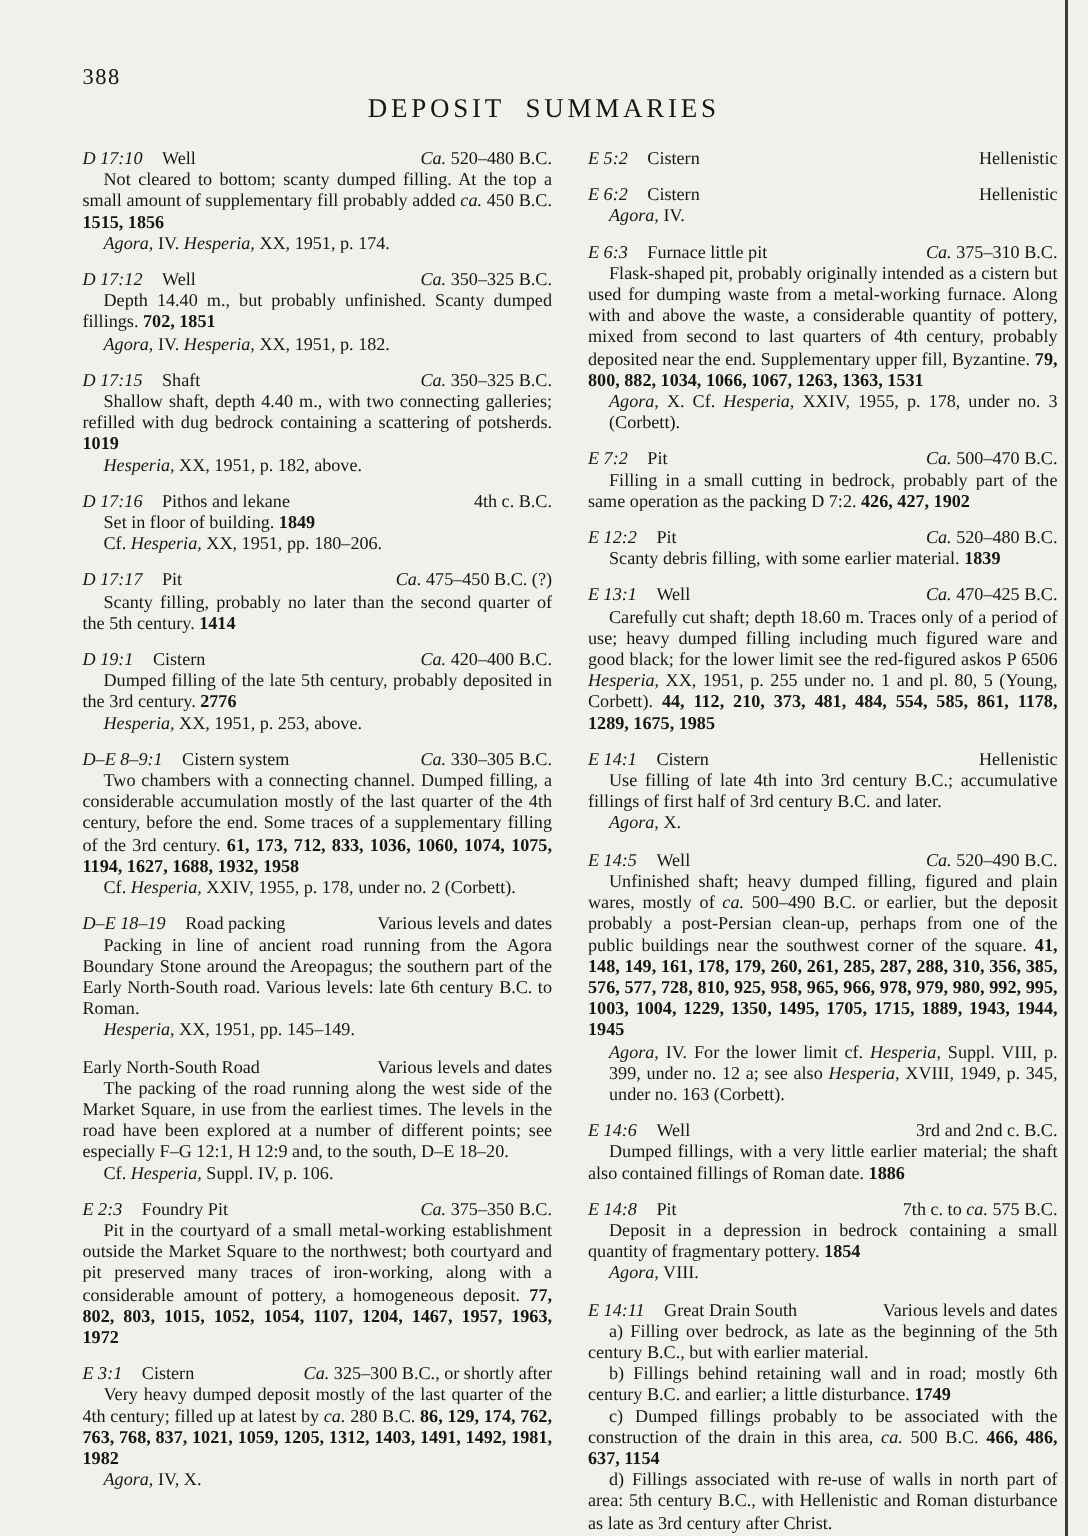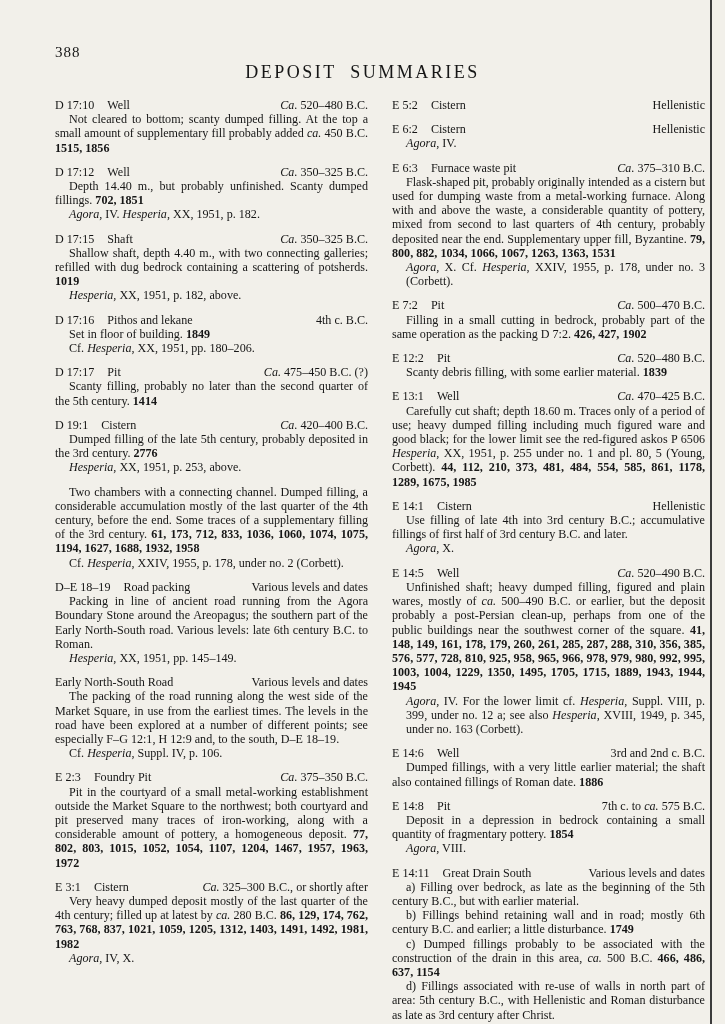--- a/index.html
+++ b/index.html
@@ -28,21 +28,21 @@
     padding-left:55px; padding-right:34px;
     margin-top:14px;
   }
   .col { width:313px; flex:0 0 313px; }
   .entry { margin-bottom:10px; }
   .h {
     display:flex; justify-content:space-between;
     font-size:12.1px; line-height:14.2px;
   }
   .hl { white-space:nowrap; }
-  .eid { margin-right:13px; }
+  .eid { margin-right:13px;font-style:italic; }
   .eid:empty { margin-right:0; }
   .date { white-space:nowrap; text-align:center; }
   p {
     margin:0; font-size:12.1px; line-height:14.2px;
     text-align:justify;
   }
   .p-body { text-indent:14px; }
   .p-ref  { padding-left:14px; }
   .s-i { font-style:italic; }
   .s-b { font-weight:bold; }
@@ -60,20 +60,21 @@
   </div>
 
   <div class="cols">
     <div class="col">
         <section class="entry">
           <div class="h">
             <span class="hl"><span class="eid">D 17:10</span><span class="elbl">Well</span></span>
             <span class="date"><span class="s-i">Ca.</span><span class="s-n"> 520–480 B.C.</span></span>
           </div>
           <p class="p-body"><span class="s-n">Not cleared to bottom; scanty dumped filling. At the top a small amount of supplementary fill probably added </span><span class="s-i">ca.</span><span class="s-n"> 450 B.C. </span><span class="s-b">1515, 1856</span></p>
+          <p class="p-ref"><span class="s-i">Agora</span><span class="s-n">, IV. </span><span class="s-i">Hesperia</span><span class="s-n">, XX, 1951, p. 174.</span></p>
         </section>
         <section class="entry">
           <div class="h">
             <span class="hl"><span class="eid">D 17:12</span><span class="elbl">Well</span></span>
             <span class="date"><span class="s-i">Ca.</span><span class="s-n"> 350–325 B.C.</span></span>
           </div>
           <p class="p-body"><span class="s-n">Depth 14.40 m., but probably unfinished. Scanty dumped fillings. </span><span class="s-b">702, 1851</span></p>
           <p class="p-ref"><span class="s-i">Agora</span><span class="s-n">, IV. </span><span class="s-i">Hesperia</span><span class="s-n">, XX, 1951, p. 182.</span></p>
         </section>
         <section class="entry">
@@ -101,37 +102,41 @@
         </section>
         <section class="entry">
           <div class="h">
             <span class="hl"><span class="eid">D 19:1</span><span class="elbl">Cistern</span></span>
             <span class="date"><span class="s-i">Ca.</span><span class="s-n"> 420–400 B.C.</span></span>
           </div>
           <p class="p-body"><span class="s-n">Dumped filling of the late 5th century, probably deposited in the 3rd century. </span><span class="s-b">2776</span></p>
           <p class="p-ref"><span class="s-i">Hesperia</span><span class="s-n">, XX, 1951, p. 253, above.</span></p>
         </section>
         <section class="entry">
+          <div class="h">
+            <span class="hl"><span class="eid">D–E 8–9:1</span><span class="elbl">Cistern system</span></span>
+            <span class="date"><span class="s-i">Ca.</span><span class="s-n"> 330–305 B.C.</span></span>
+          </div>
           <p class="p-body"><span class="s-n">Two chambers with a connecting channel. Dumped filling, a considerable accumulation mostly of the last quarter of the 4th century, before the end. Some traces of a supplementary filling of the 3rd century. </span><span class="s-b">61, 173, 712, 833, 1036, 1060, 1074, 1075, 1194, 1627, 1688, 1932, 1958</span></p>
           <p class="p-ref"><span class="s-n">Cf. </span><span class="s-i">Hesperia</span><span class="s-n">, XXIV, 1955, p. 178, under no. 2 (Corbett).</span></p>
         </section>
         <section class="entry">
           <div class="h">
             <span class="hl"><span class="eid">D–E 18–19</span><span class="elbl">Road packing</span></span>
             <span class="date"><span class="s-n">Various levels and dates</span></span>
           </div>
           <p class="p-body"><span class="s-n">Packing in line of ancient road running from the Agora Boundary Stone around the Areopagus; the southern part of the Early North-South road. Various levels: late 6th century B.C. to Roman.</span></p>
           <p class="p-ref"><span class="s-i">Hesperia</span><span class="s-n">, XX, 1951, pp. 145–149.</span></p>
         </section>
         <section class="entry">
           <div class="h">
             <span class="hl"><span class="eid"></span><span class="elbl">Early North-South Road</span></span>
             <span class="date"><span class="s-n">Various levels and dates</span></span>
           </div>
-          <p class="p-body"><span class="s-n">The packing of the road running along the west side of the Market Square, in use from the earliest times. The levels in the road have been explored at a number of different points; see especially F–G 12:1, H 12:9 and, to the south, D–E 18–19.</span></p>
+          <p class="p-body"><span class="s-n">The packing of the road running along the west side of the Market Square, in use from the earliest times. The levels in the road have been explored at a number of different points; see especially F–G 12:1, H 12:9 and, to the south, D–E 18–20.</span></p>
           <p class="p-ref"><span class="s-n">Cf. </span><span class="s-i">Hesperia</span><span class="s-n">, Suppl. IV, p. 106.</span></p>
         </section>
         <section class="entry">
           <div class="h">
             <span class="hl"><span class="eid">E 2:3</span><span class="elbl">Foundry Pit</span></span>
             <span class="date"><span class="s-i">Ca.</span><span class="s-n"> 375–350 B.C.</span></span>
           </div>
           <p class="p-body"><span class="s-n">Pit in the courtyard of a small metal-working establishment outside the Market Square to the northwest; both courtyard and pit preserved many traces of iron-working, along with a considerable amount of pottery, a homogeneous deposit. </span><span class="s-b">77, 802, 803, 1015, 1052, 1054, 1107, 1204, 1467, 1957, 1963, 1972</span></p>
         </section>
         <section class="entry">
@@ -152,21 +157,21 @@
         </section>
         <section class="entry">
           <div class="h">
             <span class="hl"><span class="eid">E 6:2</span><span class="elbl">Cistern</span></span>
             <span class="date"><span class="s-n">Hellenistic</span></span>
           </div>
           <p class="p-ref"><span class="s-i">Agora</span><span class="s-n">, IV.</span></p>
         </section>
         <section class="entry">
           <div class="h">
-            <span class="hl"><span class="eid">E 6:3</span><span class="elbl">Furnace waste pit</span></span>
+            <span class="hl"><span class="eid">E 6:3</span><span class="elbl">Furnace little pit</span></span>
             <span class="date"><span class="s-i">Ca.</span><span class="s-n"> 375–310 B.C.</span></span>
           </div>
           <p class="p-body"><span class="s-n">Flask-shaped pit, probably originally intended as a cistern but used for dumping waste from a metal-working furnace. Along with and above the waste, a considerable quantity of pottery, mixed from second to last quarters of 4th century, probably deposited near the end. Supplementary upper fill, Byzantine. </span><span class="s-b">79, 800, 882, 1034, 1066, 1067, 1263, 1363, 1531</span></p>
           <p class="p-ref"><span class="s-i">Agora</span><span class="s-n">, X. Cf. </span><span class="s-i">Hesperia</span><span class="s-n">, XXIV, 1955, p. 178, under no. 3 (Corbett).</span></p>
         </section>
         <section class="entry">
           <div class="h">
             <span class="hl"><span class="eid">E 7:2</span><span class="elbl">Pit</span></span>
             <span class="date"><span class="s-i">Ca.</span><span class="s-n"> 500–470 B.C.</span></span>
           </div>

